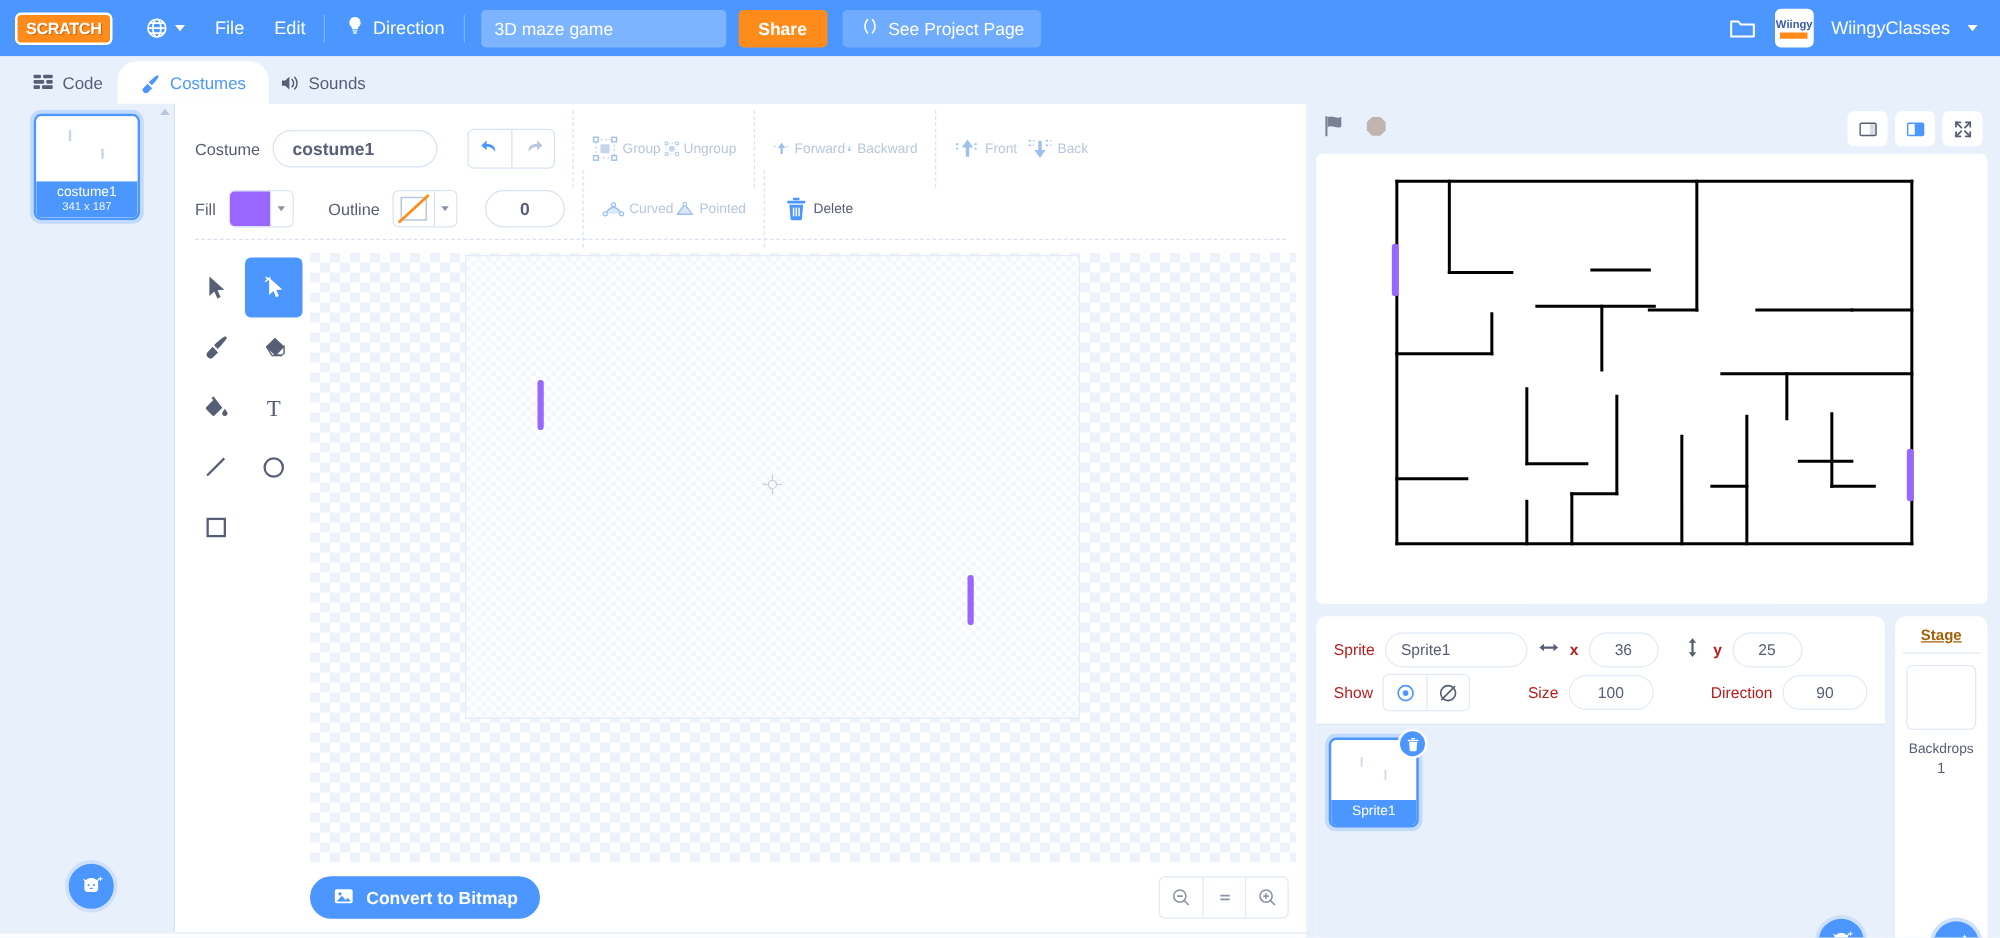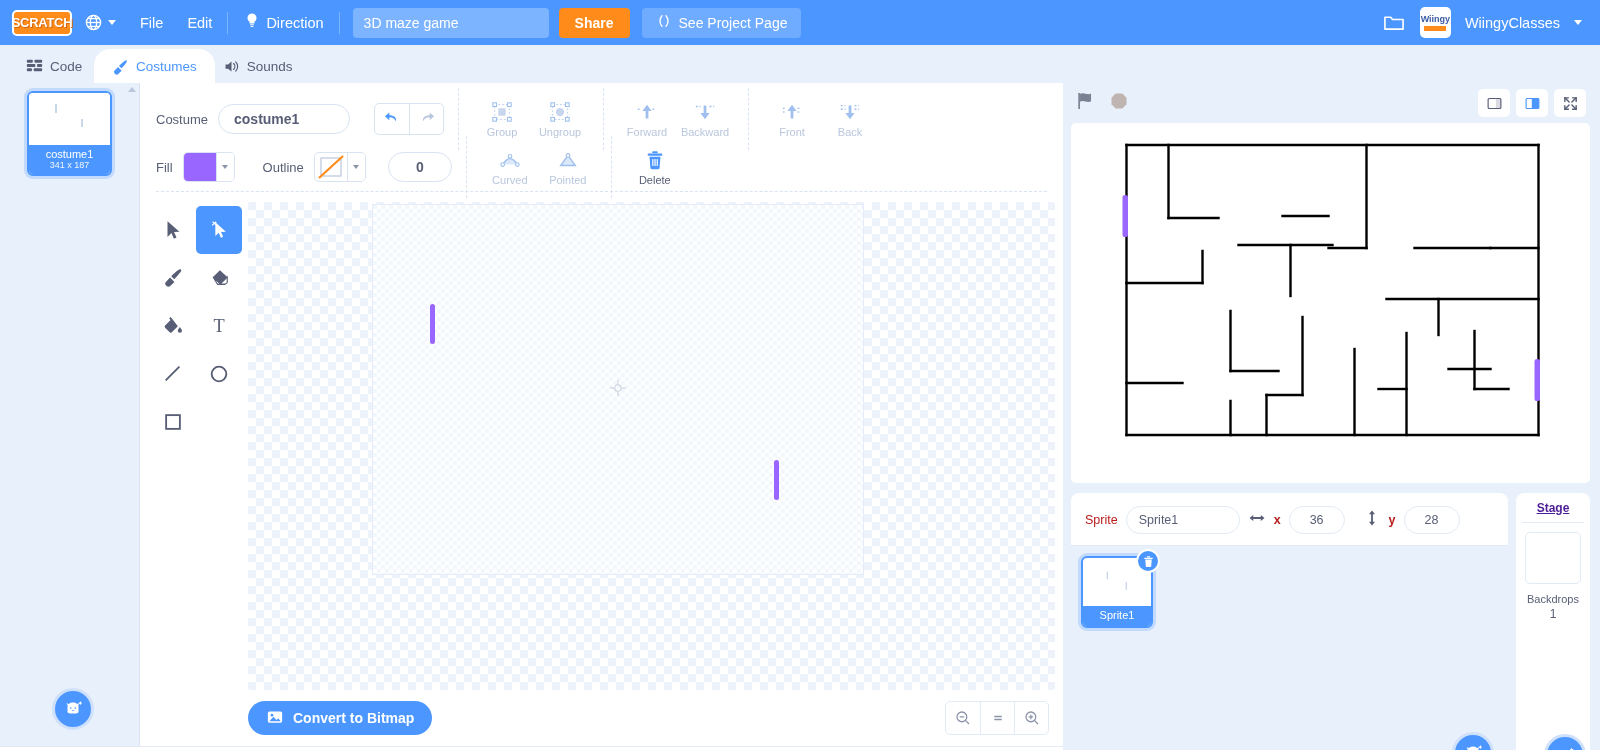--- a/index.html
+++ b/index.html
@@ -7,21 +7,21 @@
     width: 1600px; height: 750px;
     font-family: "Liberation Sans", sans-serif;
     background: #e8f0fc; overflow: hidden;
   }
   
   .menubar {
     height: 45px; background: #4c97ff; display: flex; align-items: center;
     padding: 0 12px; gap: 0; color: #fff; position: relative;
   }
   .scratch-logo {
-    width: 60px; height: 26px; margin-right: 0;
+    width: 78px; height: 26px; margin-right: 14px;
     background: #ff8c1a; border-radius: 5px;
     display: flex; align-items: center; justify-content: center;
     font-weight: bold; font-size: 13px; color: #fff;
     letter-spacing: -0.3px; border: 2px solid #fff;
     text-shadow: 1px 1px 0 #d4660d;
   }
   .mb-item {
     display: flex; align-items: center; gap: 5px;
     padding: 0 12px; height: 34px; font-size: 14.5px; color: #fff;
     cursor: pointer;
@@ -120,21 +120,21 @@
     display: flex; align-items: center; padding: 0 15px;
     font-size: 14px; color: #575e75; font-weight: bold; background: #fff;
   }
   .costume-name { width: 132px; }
   .num-input { width: 64px; justify-content: center; font-weight: bold; }
   .undo-group { display: flex; margin-left: 24px; border: 1px solid #d9e3f2; border-radius: 5px; overflow: hidden; }
   .undo-btn { width: 34px; height: 30px; display: flex; align-items: center; justify-content: center; cursor: pointer; }
   .undo-btn + .undo-btn { border-left: 1px solid #d9e3f2; }
   .vsep { width: 0; border-left: 1px dashed #d9e3f2; height: 62px; margin: 0 14px; }
   .tool-lbl-btn {
-    width: 58px; display: flex; flex-direction: column; align-items: center;
+    width: 58px; display: flex; flex-direction: row; align-items: center;
     gap: 3px; cursor: pointer;
   }
   .tool-lbl-btn .tl { font-size: 11px; color: #b9c7dd; }
   .tool-lbl-btn.enabled .tl { color: #575e75; }
   .swatch-wrap {
     display: flex; border: 1px solid #d9e3f2; border-radius: 5px; overflow: hidden;
     height: 30px; cursor: pointer; margin-right: 4px;
   }
   .swatch { width: 32px; height: 28px; }
   .swatch-caret {
@@ -234,21 +234,21 @@
   }
   .add-sprite-btn {
     position: absolute; right: 14px; bottom: 14px; width: 42px; height: 42px;
     border-radius: 50%; background: #4c97ff; border: 3px solid #cfe0fb;
     display: flex; align-items: center; justify-content: center; cursor: pointer;
   }
   .stage-panel {
     width: 74px; background: #fff; border-radius: 8px; padding: 8px 6px;
     text-align: center; position: relative;
   }
-  .sp-title { font-size: 12px; color: #4c1d95; font-weight: bold; padding-bottom: 7px; border-bottom: 1px solid #e2eaf5; text-decoration: underline; }
+  .sp-title { font-size: 12px; color: #a16207; font-weight: bold; padding-bottom: 7px; border-bottom: 1px solid #e2eaf5; text-decoration: underline; }
   .sp-thumb { height: 52px; border: 1px solid #e2eaf5; border-radius: 5px; margin: 9px 3px; background: #fff; }
   .sp-lbl { font-size: 11px; color: #575e75; }
   .sp-count { font-size: 12px; color: #575e75; margin-top: 2px; }
   .add-backdrop-btn {
     position: absolute; right: 4px; bottom: 12px; width: 42px; height: 42px;
     border-radius: 50%; background: #4c97ff; border: 3px solid #cfe0fb;
     display: flex; align-items: center; justify-content: center; cursor: pointer;
   }
 </style>
 </head>
@@ -731,23 +731,44 @@
               </svg>
             </span>
             <span class="si-lbl" style="font-weight:bold">x</span>
             <div class="si-pill si-num">36</div>
             <span style="margin-left:10px">
               <svg viewBox="0 0 24 24" width="18" height="18" fill="#575e75">
                 <path d="M12 2 L16 7 H13.2 V17 H16 L12 22 L8 17 H10.8 V7 H8 Z"></path>
               </svg>
             </span>
             <span class="si-lbl" style="font-weight:bold">y</span>
-            <div class="si-pill si-num">28</div>
-          </div>
-
+            <div class="si-pill si-num">25</div>
+          </div>
+
+          <div class="si-row">
+            <span class="si-lbl">Show</span>
+            <div class="show-group">
+              <div class="show-btn">
+                <svg viewBox="0 0 24 24" width="19" height="19" fill="none" stroke="#4c97ff" stroke-width="1.7">
+                  <circle cx="12" cy="12" r="7.5"></circle>
+                    <circle cx="12" cy="12" r="2.8" fill="#4c97ff" stroke="none"></circle>
+                </svg>
+              </div>
+              <div class="show-btn">
+                <svg viewBox="0 0 24 24" width="19" height="19" fill="none" stroke="#575e75" stroke-width="1.7">
+                  <circle cx="12" cy="12" r="7.5"></circle>
+                    <line x1="5" y1="19" x2="19" y2="5"></line>
+                </svg>
+              </div>
+            </div>
+            <span class="si-lbl" style="margin-left:38px">Size</span>
+            <div class="si-pill si-num" style="width:68px">100</div>
+            <span class="si-lbl" style="margin-left:38px">Direction</span>
+            <div class="si-pill si-num" style="width:68px">90</div>
+          </div>
         </div>
 
         <div class="sprite-list">
 
           <div class="sprite-card selected">
             <div class="del-badge">
               <svg viewBox="0 0 24 24" width="13" height="13" fill="#fff">
                 <rect x="9" y="2.5" width="6" height="2" rx="1"></rect>
                 <rect x="4" y="5" width="16" height="2.4" rx="1"></rect>
                 <path d="M6 8.5h12l-1 12.2c-.05.8-.7 1.3-1.5 1.3h-7c-.8 0-1.45-.5-1.5-1.3z"></path>

